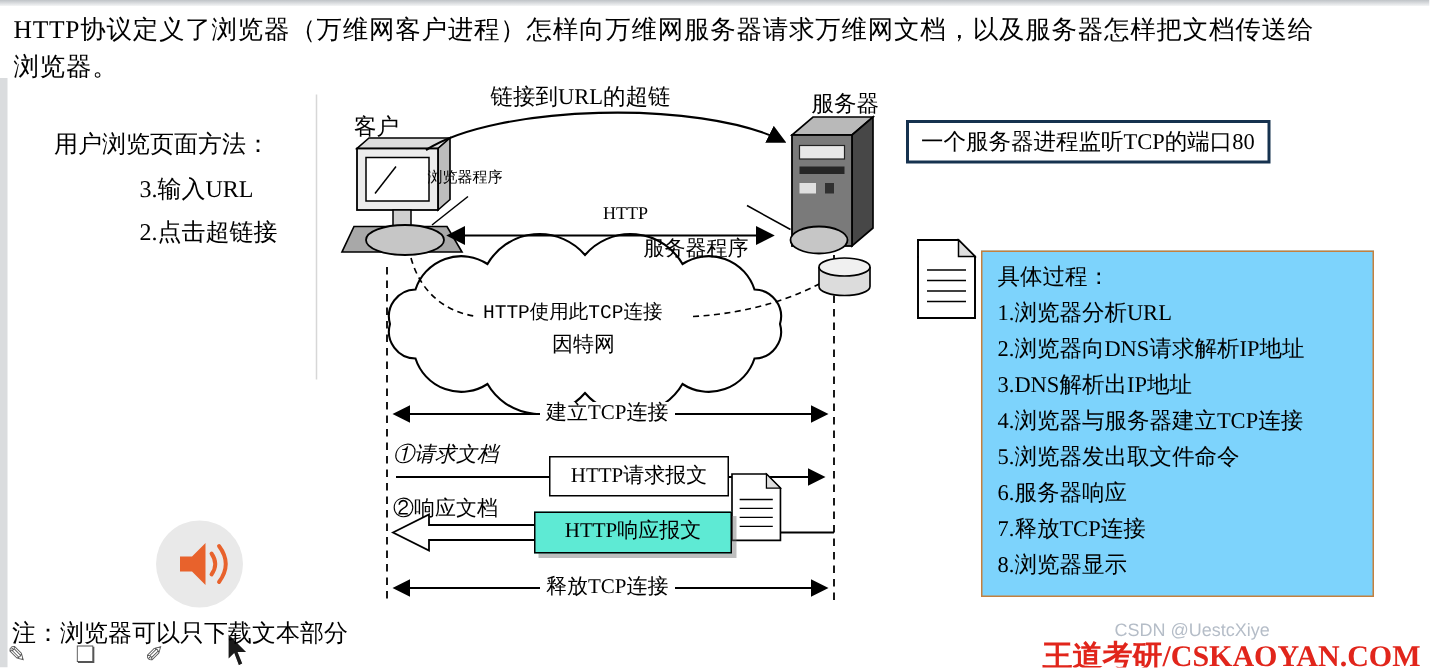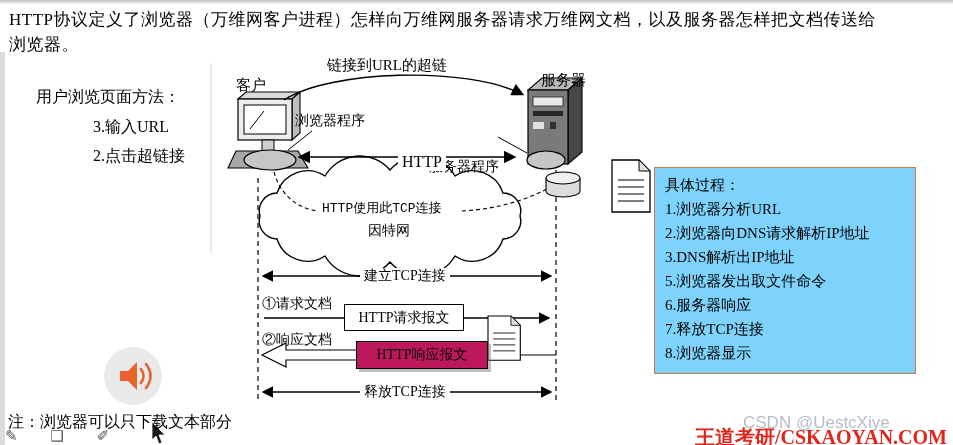--- a/index.html
+++ b/index.html
@@ -19,21 +19,21 @@
   .msg-box { position:absolute; z-index:2; border:1px solid #000; text-align:center;
     font-size:14px; }
   .port-box { position:absolute; left:604px; top:80px; z-index:2;
     border:2px solid #16324f; background:#fff; padding:3px 8px; font-size:15px; white-space:nowrap; }
   .process-box { position:absolute; left:654px; top:167px; width:262px; z-index:2;
     border:1.5px solid #c4803e; background:#7dd3fc; padding:5px 10px 8px 10px; }
   .process-box div { font-size:15px; line-height:24px; white-space:nowrap; }
   .speaker { position:absolute; left:104px; top:347px; width:58px; height:58px;
     border-radius:50%; background:#e9e9e9; z-index:2; cursor:pointer; }
   .footer-note { position:absolute; left:8px; top:412px; font-size:16px; z-index:2; }
-  .watermark { position:absolute; left:743px; top:413px; font-size:17px;
+  .watermark { position:absolute; left:743px; top:413px; font-size:12px;
     color:#adb6c2; opacity:.9; z-index:2;
     font-family:"Liberation Sans","DejaVu Sans",sans-serif; }
   .brand { position:absolute; right:6px; top:424px; font-size:20px; color:#e1251b; z-index:3;font-weight:bold; }
   .tools { position:absolute; left:5px; top:427px; z-index:4; color:#555; font-size:15px;
     font-family:"DejaVu Sans","Liberation Sans",sans-serif; }
   .tools span { margin-right:28px; cursor:pointer; }
   svg.diagram { position:absolute; left:0; top:0; z-index:1; }
 </style>
 </head>
 <body>
@@ -124,40 +124,44 @@
       <line x1="6" y1="20" x2="32" y2="20" stroke="#000" stroke-width="1"></line>
       <line x1="6" y1="27" x2="32" y2="27" stroke="#000" stroke-width="1"></line>
       <line x1="6" y1="34" x2="32" y2="34" stroke="#000" stroke-width="1"></line>
       <line x1="6" y1="41" x2="32" y2="41" stroke="#000" stroke-width="1"></line>
     </g>
 
     <polygon points="152,422 152,440 156,436 159,444 162,442.5 159,435 165,435" fill="#1a1a1a" stroke="#fff" stroke-width="0.8"></polygon>
   </svg>
 
   <div class="lbl" style="left:236px; top:77px; font-size:15px;">客户</div>
-  <div class="lbl" style="left:541px; top:72px; font-size:15px;font-family:Liberation Serif, serif;">服务器</div>
+  <div class="lbl" style="left:541px; top:62px; font-size:15px;font-family:Liberation Serif, serif;">服务器</div>
   <div class="lbl" style="left:327px; top:57px; font-size:15px;">链接到URL的超链</div>
-  <div class="lbl" style="left:295px; top:113px; font-size:14px;">浏览器程序</div>
+  <div class="lbl" style="left:285px; top:113px; font-size:10px;">浏览器程序</div>
   <div class="lbl" style="left:429px; top:120px; font-size:14px;margin-top:39px;">服务器程序</div>
-  <div class="lbl wbg" style="left:398px; top:153px; font-size:16px;text-align:center;">HTTP</div>
+  <div class="lbl wbg" style="left:398px; top:136px; font-size:12px;text-align:center;">HTTP</div>
   <div class="lbl" style="left:322px; top:202px; font-size:13px;font-family:Liberation Mono, monospace;">HTTP使用此TCP连接</div>
   <div class="lbl" style="left:368px; top:223px; font-size:14px;">因特网</div>
   <div class="lbl wbg" style="left:360px; top:268px; font-size:14px;">建立TCP连接</div>
-  <div class="lbl" style="left:262px; top:296px; font-size:14px;">①请求文档</div>
-  <div class="msg-box" style="left:344px; top:304px; width:120px; height:27px; line-height:25px; background:#fff;">HTTP请求报文</div>
+  <div class="lbl" style="left:262px; top:296px; font-size:14px;font-style:italic;">①请求文档</div>
+  <div class="msg-box" style="left:366px; top:304px; width:120px; height:27px; line-height:25px; background:#fff;">HTTP请求报文</div>
   <div class="lbl" style="left:262px; top:332px; font-size:14px;">②响应文档</div>
-  <div class="msg-box" style="left:356px; top:341px; width:132px; height:28px; line-height:26px; background:#be185d; box-shadow:3px 3px 0 rgba(110,110,110,.45);">HTTP响应报文</div>
+  <div class="msg-box" style="left:356px; top:341px; width:132px; height:28px; line-height:26px; background:#5eead4; box-shadow:3px 3px 0 rgba(110,110,110,.45);">HTTP响应报文</div>
   <div class="lbl wbg" style="left:360px; top:384px; font-size:14px;">释放TCP连接</div>
 
+  <div class="port-box">
+    <span>一个服务器进程监听TCP的端口80</span>
+  </div>
 
   <div class="process-box">
     <div>具体过程：</div>
     <div>1.浏览器分析URL</div>
     <div>2.浏览器向DNS请求解析IP地址</div>
     <div>3.DNS解析出IP地址</div>
+    <div>4.浏览器与服务器建立TCP连接</div>
     <div>5.浏览器发出取文件命令</div>
     <div>6.服务器响应</div>
     <div>7.释放TCP连接</div>
     <div>8.浏览器显示</div>
   </div>
 
   <div class="speaker">
     <svg width="58" height="58" viewBox="0 0 58 58">
       <polygon points="16,24 24,24 33,15 33,43 24,34 16,34" fill="#e8622c"></polygon>
       <path d="M37,22 q5,7 0,14" stroke="#e8622c" stroke-width="2.6" fill="none" stroke-linecap="round"></path>

